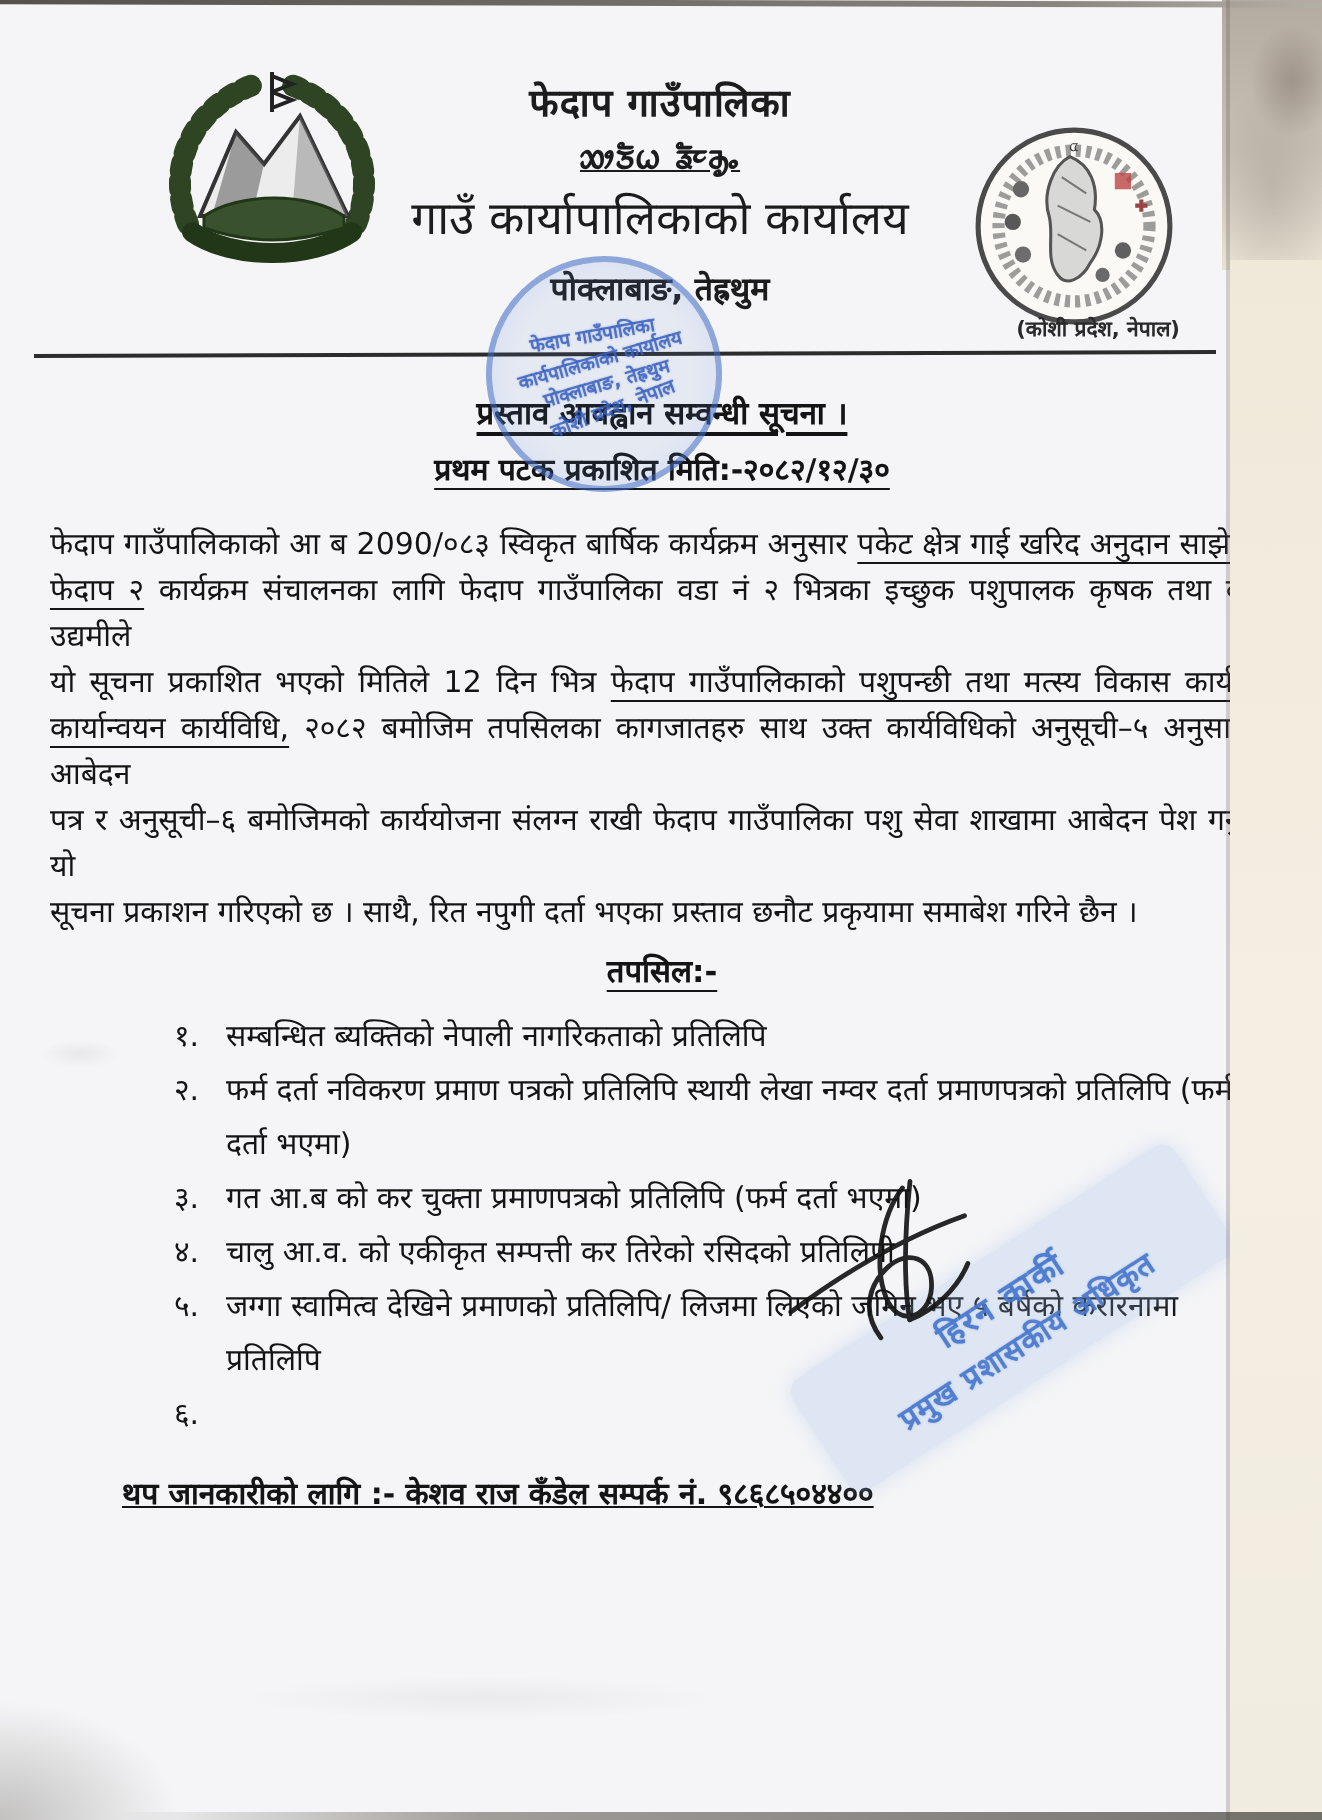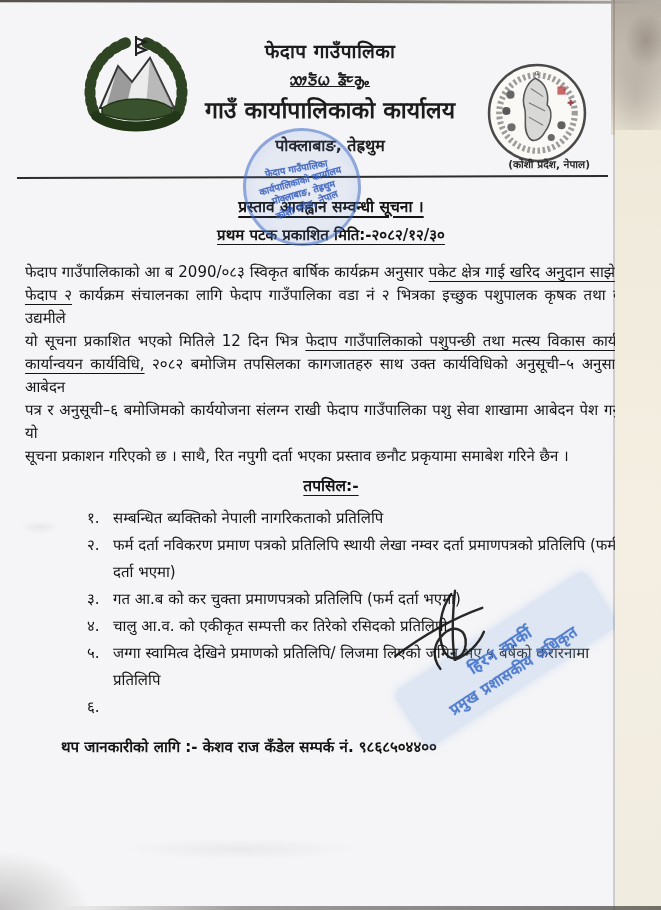--- a/index.html
+++ b/index.html
@@ -27,21 +27,21 @@
     background:radial-gradient(ellipse at 0% 100%, rgba(100,96,90,.35), transparent 70%);z-index:9;}
   .smudge1{position:absolute;left:120px;top:838px;width:240px;height:22px;border-radius:50%;
     background:radial-gradient(ellipse, rgba(60,60,60,.06), transparent 70%);}
   .smudge2{position:absolute;left:20px;top:520px;width:40px;height:14px;border-radius:50%;
     background:radial-gradient(ellipse, rgba(60,60,60,.07), transparent 70%);}
 
   
   .hdr-text{position:absolute;left:180px;top:38px;width:300px;text-align:center;color:#1c1c1c;}
   .hdr-muni{font-size:19px;font-weight:bold;letter-spacing:.5px;}
   .hdr-limbu{font-size:18px;font-weight:bold;margin-top:4px;letter-spacing:1px;text-decoration:underline;}
-  .hdr-office{font-size:23px;font-weight:bold;margin-top:3px;}
+  .hdr-office{font-size:23px;font-weight:normal;margin-top:3px;}
   .hdr-addr{font-size:16px;font-weight:bold;margin-top:9px;}
   .emblem{position:absolute;left:76px;top:34px;width:120px;height:110px;}
   .seal{position:absolute;left:486px;top:62px;width:102px;height:102px;}
   .province{position:absolute;left:480px;top:157px;width:110px;text-align:right;
     font-size:10.5px;font-weight:bold;color:#2a2a2a;}
   .rule{position:absolute;left:17px;top:176px;width:591px;height:2px;background:#2c2c2c;
     transform:rotate(-0.2deg);}
   
   .round-stamp{position:absolute;left:243px;top:128px;width:112px;height:112px;border-radius:50%;
     border:3px solid rgba(62,105,196,.5);z-index:5;transform:rotate(-16deg);
@@ -60,21 +60,21 @@
     text-decoration:underline;text-underline-offset:4px;text-decoration-thickness:1.3px;}
   .para{margin-top:17px;font-size:15px;line-height:23px;}
   .pline{text-align:justify;}
   .pline.jl{text-align-last:justify;}
   .u-seg{text-decoration:underline;text-underline-offset:3.5px;text-decoration-thickness:1.3px;}
   .tapasil-h{margin-top:6px;font-size:15.5px;font-weight:bold;
     text-decoration:underline;text-underline-offset:4px;text-align:center;}
   .t-list{margin-top:9px;margin-left:62px;font-size:15px;}
   .t-item{display:flex;line-height:27px;}
   .t-num{width:26px;flex:none;}
-  .contact{margin-top:15px;margin-left:36px;font-size:15px;font-weight:bold;}
+  .contact{margin-top:15px;margin-left:36px;font-size:15px;font-weight:bold;text-decoration:underline;}
   .note{margin-top:7px;margin-left:64px;font-size:15px;font-weight:bold;
     text-decoration:underline;text-underline-offset:4px;}
 
   
   .sig{position:absolute;left:392px;top:588px;width:120px;height:92px;z-index:4;transform:rotate(-4deg);}
   .name-stamp{position:absolute;left:392px;top:626px;width:228px;height:66px;z-index:3;
     transform:rotate(-33deg);transform-origin:50% 50%;
     display:flex;flex-direction:column;align-items:center;justify-content:center;
     background:rgba(150,183,230,.24);border-radius:8px;box-shadow:0 0 10px rgba(150,183,230,.35);}
   .ns-name{font-size:16px;font-weight:bold;color:rgba(70,118,205,.88);letter-spacing:1px;

